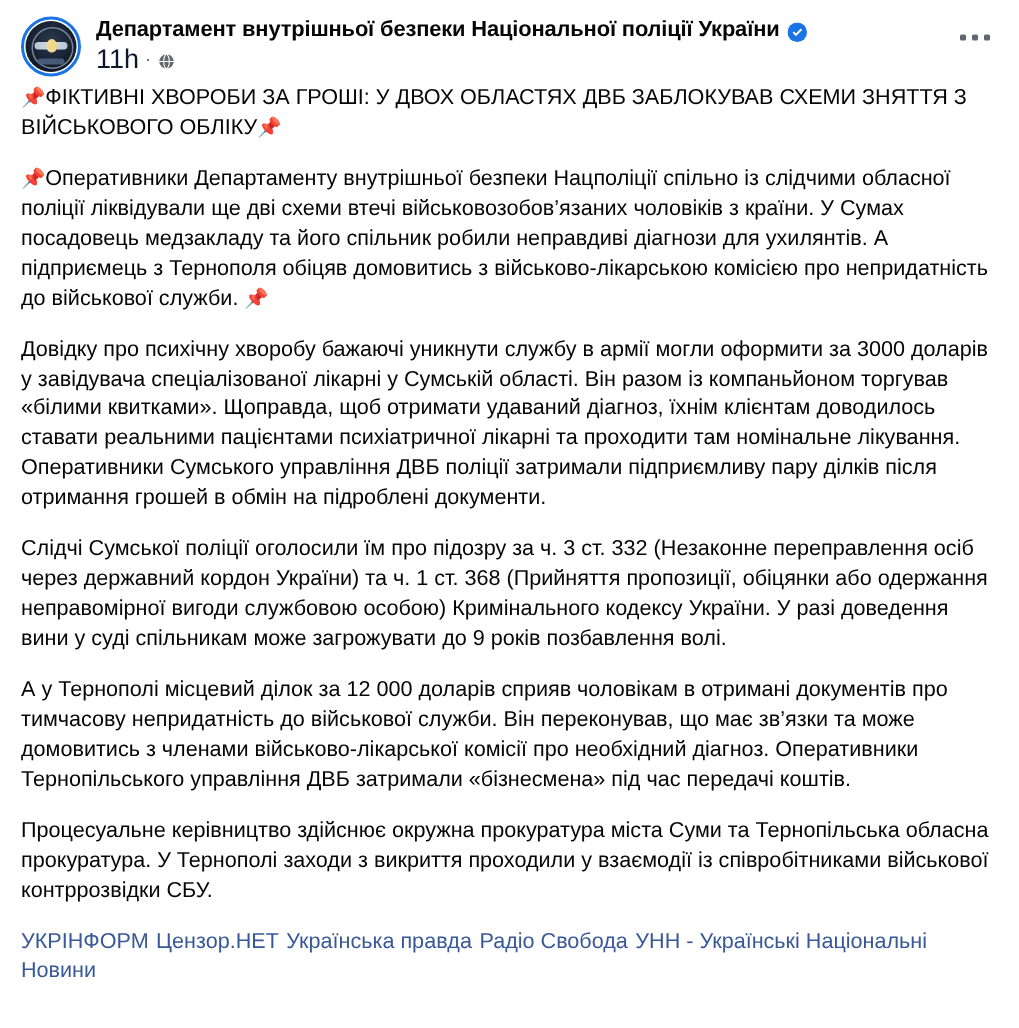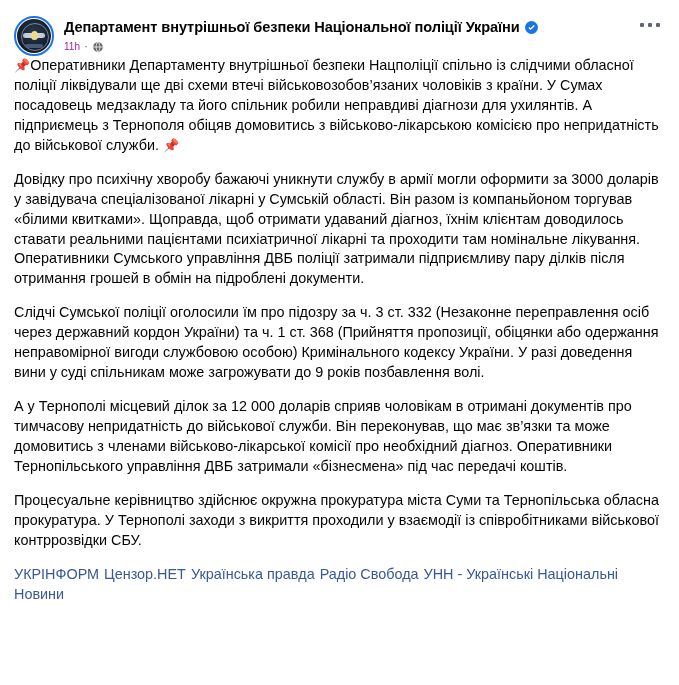--- a/index.html
+++ b/index.html
@@ -20,22 +20,22 @@
   .post {
     width: 679px;
     box-sizing: border-box;
     background: #ffffff;
     padding: 0;
   }
 
   
   .post-header {
     display: flex;
-    align-items: center;
-    padding: 20px 12px 2px 14px;
+    align-items: flex-start;
+    padding: 10px 12px 2px 14px;
     position: relative;
     height: 52px;
     box-sizing: border-box;
   }
 
   .avatar-wrap {
     width: 40px;
     height: 40px;
     flex: 0 0 40px;
     border-radius: 50%;
@@ -123,22 +123,22 @@
   .verified-badge svg { display: block; }
 
   .meta-row {
     display: flex;
     align-items: center;
     gap: 4px;
     margin-top: 3px;
     line-height: 15px;
   }
   .meta-time {
-    font-size: 10px;
-    color: #a21caf;
+    font-size: 18px;
+    color: #0f172a;
   }
   .meta-sep {
     font-size: 12.4px;
     color: #65676b;
     line-height: 1;
   }
   .globe-icon {
     width: 12px;
     height: 12px;
     display: inline-block;
@@ -242,20 +242,21 @@
 
     <button class="more-btn">
       <i></i>
         <i></i>
         <i></i>
     </button>
   </div>
 
   <div class="post-body">
 
+    <p class="headline"><span class="pin">📌</span><span>ФІКТИВНІ ХВОРОБИ ЗА ГРОШІ: У ДВОХ ОБЛАСТЯХ ДВБ ЗАБЛОКУВАВ СХЕМИ ЗНЯТТЯ З ВІЙСЬКОВОГО ОБЛІКУ</span><span class="pin">📌</span></p>
 
     <p><span class="pin">📌</span><span>Оперативники Департаменту внутрішньої безпеки Нацполіції спільно із слідчими обласної поліції ліквідували ще дві схеми втечі військовозобов’язаних чоловіків з країни. У Сумах посадовець медзакладу та його спільник робили неправдиві діагнози для ухилянтів. А підприємець з Тернополя обіцяв домовитись з військово-лікарською комісією про непридатність до військової служби.</span> <span class="pin">📌</span></p>
 
     <p><span>Довідку про психічну хворобу бажаючі уникнути службу в армії могли оформити за 3000 доларів у завідувача спеціалізованої лікарні у Сумській області. Він разом із компаньйоном торгував «білими квитками». Щоправда, щоб отримати удаваний діагноз, їхнім клієнтам доводилось ставати реальними пацієнтами психіатричної лікарні та проходити там номінальне лікування. Оперативники Сумського управління ДВБ поліції затримали підприємливу пару ділків після отримання грошей в обмін на підроблені документи.</span></p>
 
     <p><span>Слідчі Сумської поліції оголосили їм про підозру за ч. 3 ст. 332 (Незаконне переправлення осіб через державний кордон України) та ч. 1 ст. 368 (Прийняття пропозиції, обіцянки або одержання неправомірної вигоди службовою особою) Кримінального кодексу України. У разі доведення вини у суді спільникам може загрожувати до 9 років позбавлення волі.</span></p>
 
     <p><span>А у Тернополі місцевий ділок за 12 000 доларів сприяв чоловікам в отримані документів про тимчасову непридатність до військової служби. Він переконував, що має зв’язки та може домовитись з членами військово-лікарської комісії про необхідний діагноз. Оперативники Тернопільського управління ДВБ затримали «бізнесмена» під час передачі коштів.</span></p>
 
 

